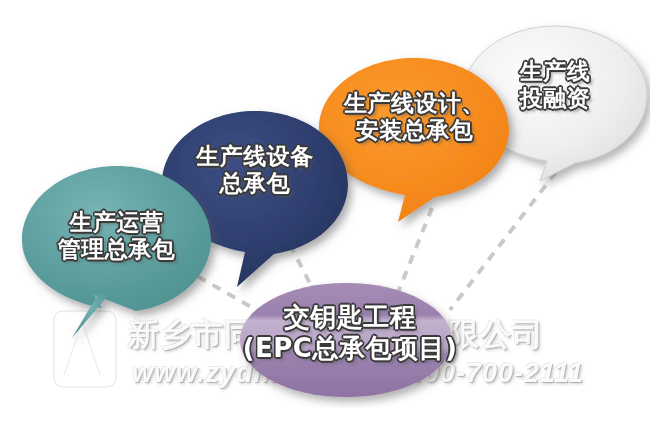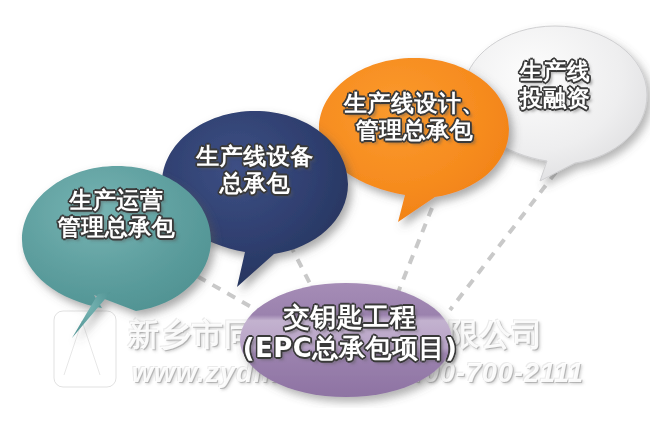--- a/index.html
+++ b/index.html
@@ -190,21 +190,21 @@
       <g filter="url(#shadow-design)">
         <path d="M102 6
                  C 154 6, 197 37, 197 77
                  C 197 112, 165 139, 123 145
                  L 86 170 L 93 143
                  C 50 136, 7 111, 7 77
                  C 7 37, 50 6, 102 6 Z" fill="url(#grad-design)"></path>
       </g>
     </svg>
     <div class="label dark-outline" style="top:38px; font-size:23px;">生产线设计、
-管理总承包</div>
+安装总承包</div>
   </div>
 
   <div class="bubble" id="bubble-equipment" style="left:155px; top:105px; width:200px; height:190px;">
     <svg width="200" height="190" viewBox="0 0 200 190">
       <defs>
         <radialGradient id="grad-equipment" cx="40%" cy="32%" r="78%">
           <stop offset="0%" stop-color="#3d4f84"></stop>
           <stop offset="58%" stop-color="#2e3e6e"></stop>
           <stop offset="100%" stop-color="#243258"></stop>
         </radialGradient>
@@ -240,21 +240,21 @@
       <g filter="url(#shadow-operations)">
         <path d="M103 6
                  C 155 6, 197 39, 197 80
                  C 197 116, 164 145, 122 151
                  L 80 135 L 88 148
                  C 47 141, 8 115, 8 80
                  C 8 39, 51 6, 103 6 Z" fill="url(#grad-operations)"></path>
         <path d="M97 132 L 58 178 L 84 134 Z" fill="url(#grad-operations)"></path>
       </g>
     </svg>
-    <div class="label dark-outline" style="top:27px; font-size:23px;">生产运营
+    <div class="label dark-outline" style="top:49px; font-size:23px;">生产运营
 管理总承包</div>
   </div>
 
   <div id="center-node" style="left:236px; top:280px; width:228px; height:128px;">
     <svg width="228" height="128" viewBox="0 0 228 128">
       <defs>
         <linearGradient id="grad-center" x1="0" y1="0" x2="0" y2="1">
           <stop offset="0%" stop-color="#a58cb6"></stop>
           <stop offset="28%" stop-color="#9b82ae"></stop>
           <stop offset="33%" stop-color="#c3b2cf"></stop>

